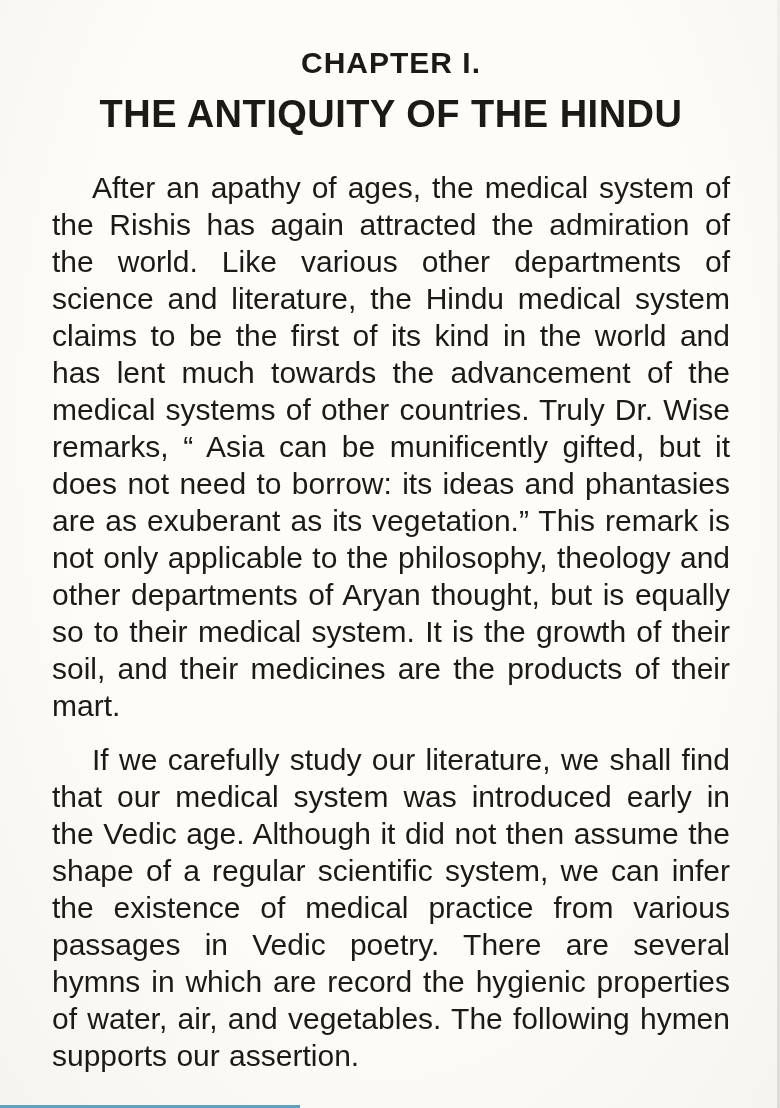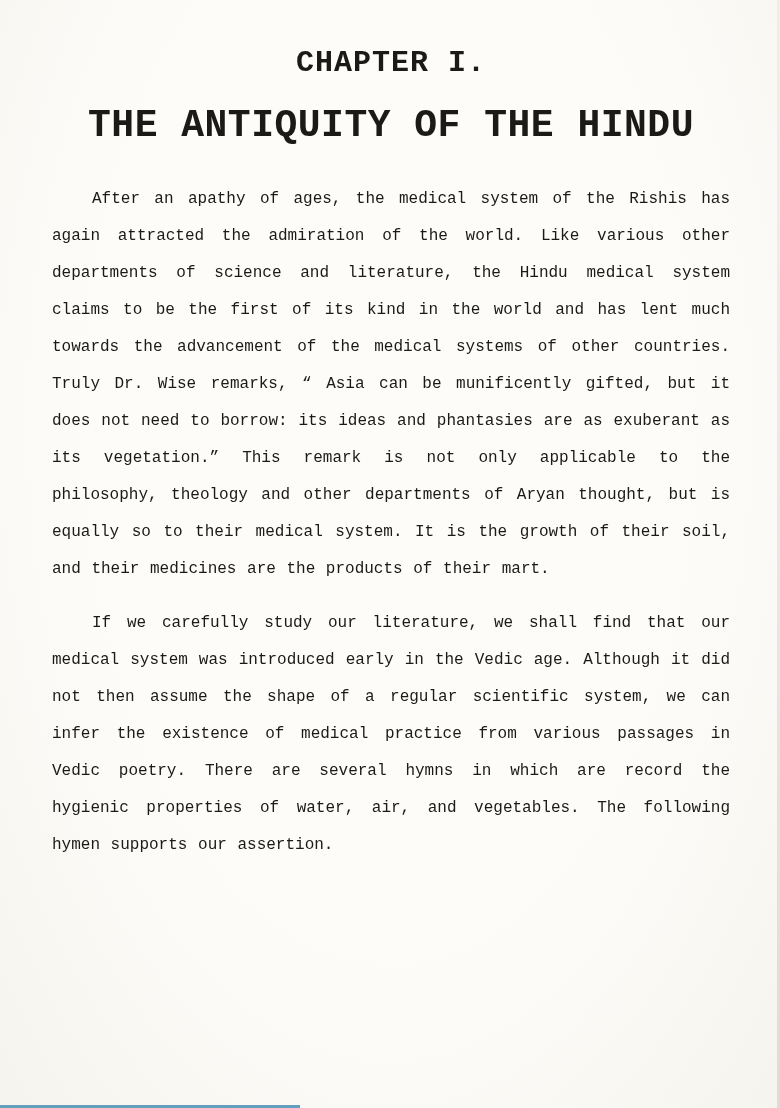--- a/index.html
+++ b/index.html
@@ -12,45 +12,45 @@
     overflow: hidden;
     background: #f2f0ea;
   }
   .page {
     position: relative;
     width: 780px;
     height: 1108px;
     box-sizing: border-box;
     padding: 34px 50px 0 52px;
     background: radial-gradient(ellipse at 50% 38%, #fdfcf9 55%, #f6f4ee 100%);
-    font-family: Liberation Mono, monospace;
+    font-family: Liberation Sans, sans-serif;
     color: #1c1a17;
   }
   .chapter-heading {
     margin: 12px 0 6px 0;
     text-align: center;
     font-size: 30px;
     font-weight: bold;
     letter-spacing: 1px;
   }
   .page-title {
-    margin: 22px auto 30px auto;
+    margin: 10px auto 30px auto;
     text-align: center;
     font-size: 38px;
     font-weight: bold;
     line-height: 1.28;
     letter-spacing: 0.5px;
     max-width: 660px;
   }
   .title-line {
     display: block;
   }
   .body-para {
     margin: 0 0 17px 0;
-    font-size: 16px;
+    font-size: 30px;
     line-height: 37px;
     text-align: justify;
     text-indent: 40px;
     word-spacing: 1px;
   }
   .scan-line {
     position: absolute;
     left: 0;
     bottom: 0;
     width: 300px;

